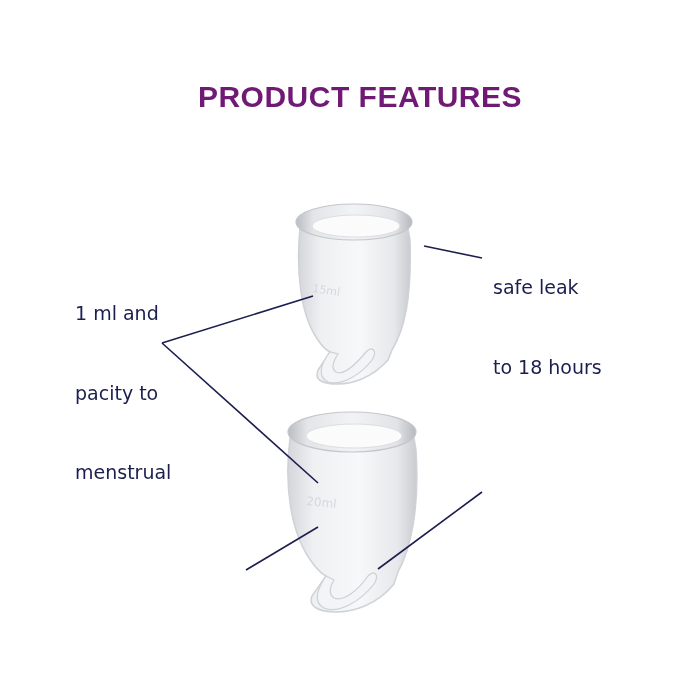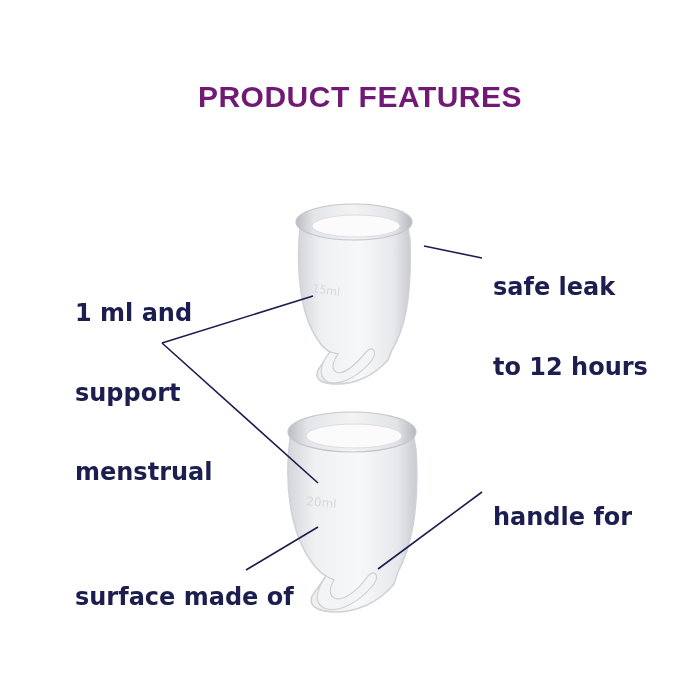--- a/index.html
+++ b/index.html
@@ -1,22 +1,22 @@
 <!DOCTYPE html>
 <html><head>
 <meta charset="utf-8">
 <style>
   html, body { margin: 0; padding: 0; background: #ffffff; }
   body { width: 700px; height: 700px; position: relative; overflow: hidden;
          font-family: "DejaVu Sans", sans-serif; color: #1c1e4f; }
   .title { position: absolute; left: 0; top: 80px; width: 700px; text-align: center;
            font-family: "Liberation Sans", sans-serif; font-weight: bold; font-size: 30px;
            letter-spacing: 0.5px; color: #701a75; margin-left: 10px; }
-  .label { position: absolute; font-family: "DejaVu Sans", sans-serif; font-size: 24px;
-           line-height: 26.5px; color: #1c1e4f; white-space: pre; font-weight: 700; }
+  .label { position: absolute; font-family: "DejaVu Sans", sans-serif; font-size: 19px;
+           line-height: 26.5px; color: #1c1e4f; white-space: pre; font-weight: 400; }
   .label .line { display: block; }
   svg.art { position: absolute; left: 0; top: 0; }
 </style>
 </head>
 <body>
 
 <div class="title">PRODUCT FEATURES</div>
 
 <svg class="art" width="700" height="700" viewBox="0 0 700 700">
   <defs>
@@ -62,30 +62,28 @@
     <line x1="162" y1="343" x2="313" y2="296"></line>
     <line x1="162" y1="343" x2="318" y2="483"></line>
     <line x1="424" y1="246" x2="482" y2="258"></line>
     <line x1="482" y1="492" x2="378" y2="569"></line>
     <line x1="246" y1="570" x2="318" y2="527"></line>
   </g>
 </svg>
 
 <div class="label" style="left:75px; top:247px;">
   <span class="line">1 ml and</span>
-  <span class="line">support</span>
+  <span class="line">pacity to</span>
   <span class="line">menstrual</span>
   
 </div>
 
 <div class="label" style="left:493px; top:221px;">
   <span class="line">safe leak</span>
-  <span class="line">to 12 hours</span>
+  <span class="line">to 18 hours</span>
 </div>
 
 <div class="label" style="left:493px; top:451px;">
-  <span class="line">handle for</span>
 </div>
 
 <div class="label" style="left:75px; top:531px;">
-  <span class="line">surface made of</span>
   
 </div>
 
 </body></html>

